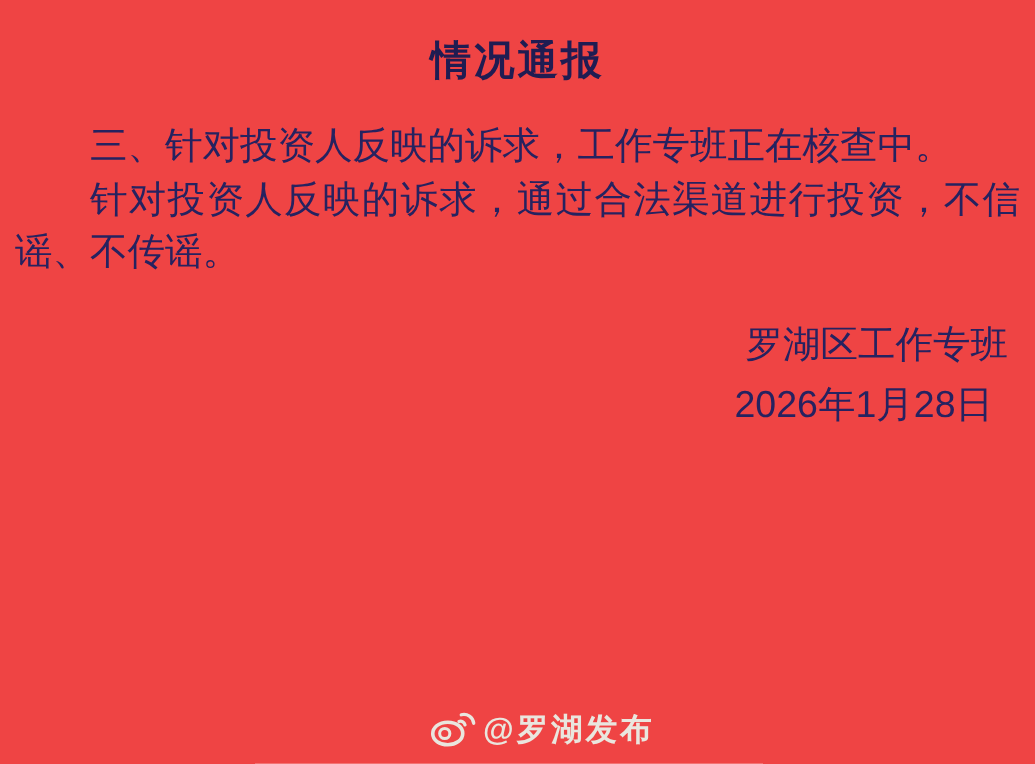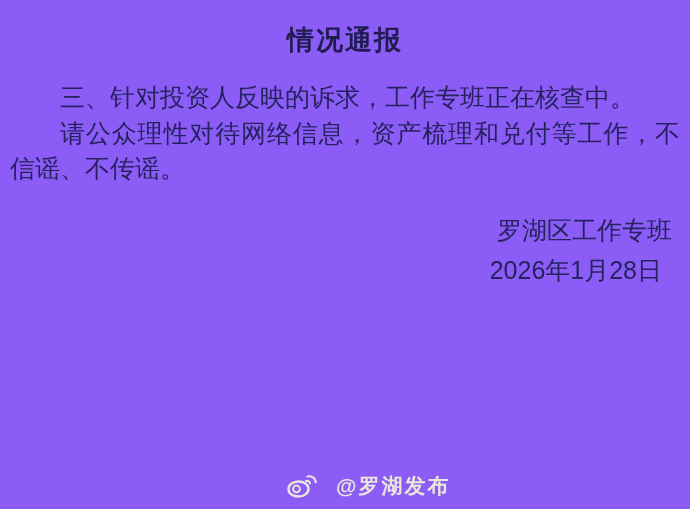--- a/index.html
+++ b/index.html
@@ -10,21 +10,21 @@
     width: 690px;
     height: 509px;
     background: #ffffff;
     position: relative;
     overflow: hidden;
     font-family: "Liberation Sans", sans-serif;
   }
   .page {
     position: absolute;
     inset: 0;
-    background: #8b5cf6;
+    background: #ef4444;
   }
   .title {
     margin: 23px 0 0 0;
     text-align: center;
     font-size: 27px;
     line-height: 34px;
     font-weight: 700;
     letter-spacing: 2px;
     color: #201c52;
   }
@@ -55,21 +55,21 @@
     line-height: 35px;
     margin-top: 5px;
     padding-right: 10px;
   }
   .watermark {
     position: absolute;
     left: 286px;
     top: 472px;
     display: flex;
     align-items: center;
-    gap: 18px;
+    gap: 4px;
     color: #e9e6de;
     font-size: 21px;
     font-weight: 700;
     letter-spacing: 2px;
     user-select: none;
   }
   .wm-icon {
     display: inline-block;
     width: 32px;
     height: 28px;
@@ -80,21 +80,21 @@
 </style>
 </head>
 <body>
 
 <div class="page">
 
   <h1 class="title">情况通报</h1>
 
   <div class="content">
     <p class="para">三、针对投资人反映的诉求，工作专班正在核查中。</p>
-    <p class="para">请公众理性对待网络信息，资产梳理和兑付等工作，不信谣、不传谣。</p>
+    <p class="para">针对投资人反映的诉求，通过合法渠道进行投资，不信谣、不传谣。</p>
   </div>
 
   <div class="sign-block">
     <div class="signature">罗湖区工作专班</div>
     <div class="date">2026年1月28日</div>
   </div>
 
   <div class="watermark">
     <span class="wm-icon">
       <svg width="32" height="28" viewBox="0 0 32 28" fill="none" xmlns="http://www.w3.org/2000/svg">

